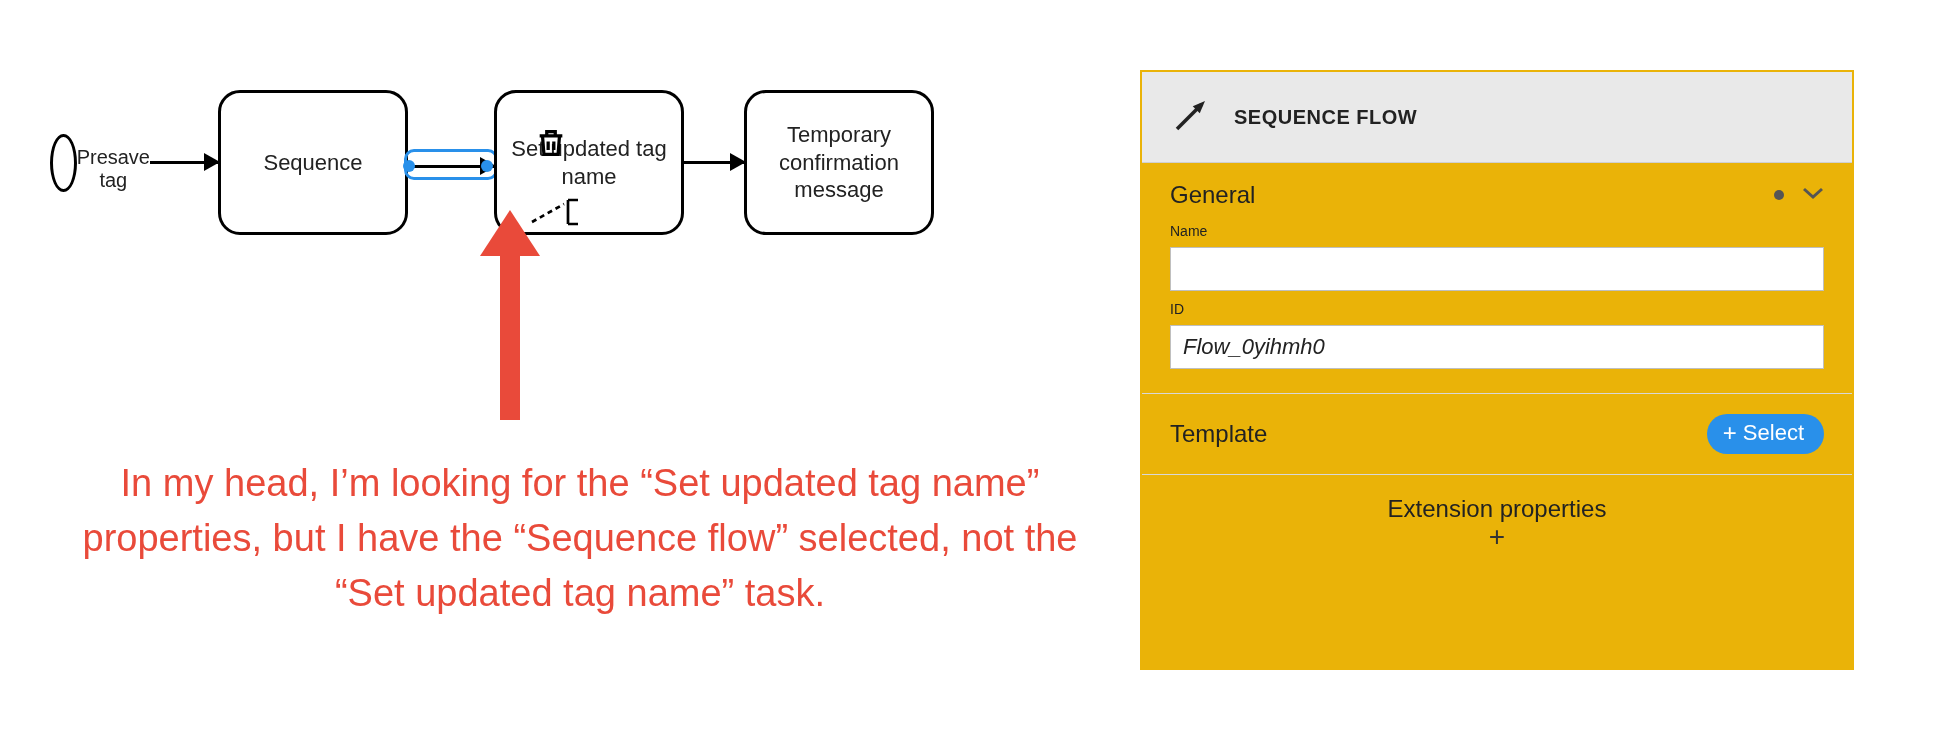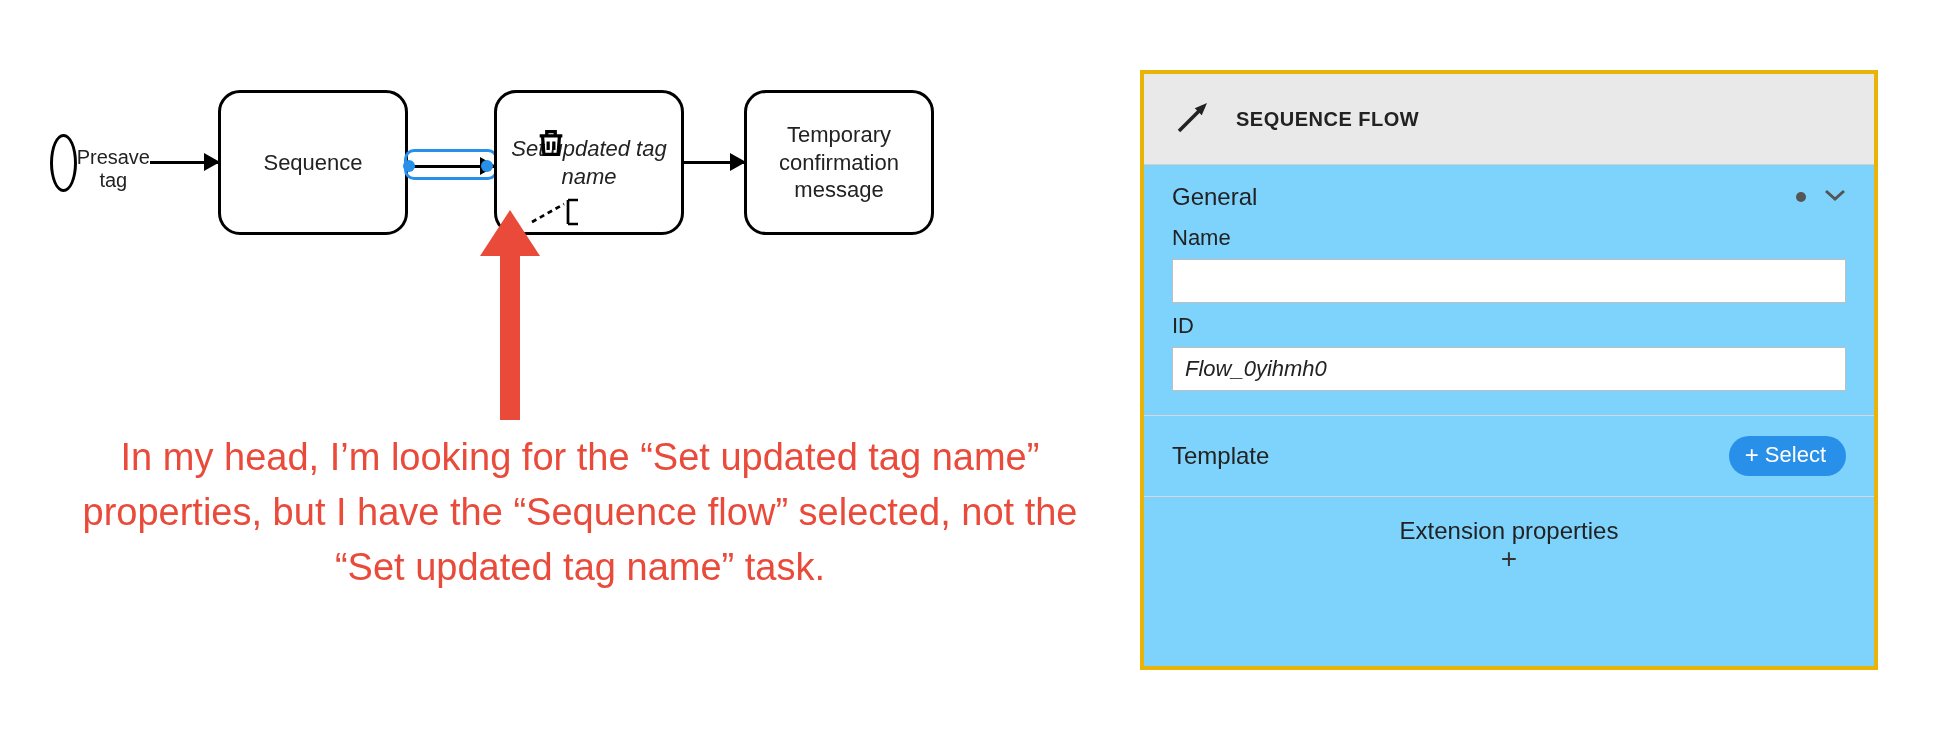--- a/index.html
+++ b/index.html
@@ -1,20 +1,20 @@
 <!DOCTYPE html>
 <html><head>
   <meta charset="utf-8">
   <style>
     * { box-sizing: border-box; margin: 0; padding: 0; font-family: Arial, Helvetica, sans-serif; }
     body { width: 1938px; height: 740px; background: #fff; position: relative; }
 
     .container { display: flex; width: 100%; height: 100%; }
     .canvas-area { flex: 0 0 1140px; position: relative; padding: 90px 40px 40px 40px; }
-    .properties-panel { flex: 1; border: 4px solid #eab308; margin: 70px 60px 70px 0; background: #7dd3fc; }
+    .properties-panel { flex: 1; border: 2px solid #eab308; margin: 70px 84px 70px 0; background: #eab308; }
 
     
     .bpmn-row { display: flex; align-items: center; position: relative; margin-left: 10px; }
     .start-event-wrap { display:flex; flex-direction: row; align-items:center; width:100px; }
     .start-event { width: 58px; height: 58px; border: 3px solid #000; border-radius: 50%; background: #fff; }
     .start-event-label { font-size: 20px; color: #222; margin-top: 12px; text-align:center;}
 
     .arrow-seg { width: 68px; height: 3px; background: #000; position: relative; align-self:center; }
     .arrow-seg::after { content:''; position:absolute; right:-2px; top:-8px; border-left:16px solid #000; border-top:9px solid transparent; border-bottom:9px solid transparent; }
 
@@ -29,36 +29,36 @@
     .sel-handle.left{ left:-5px;} .sel-handle.right{ right:1px;}
 
     
     .ctx-tools { position:absolute; left:40px; top:36px; display:flex; flex-direction:column; gap:4px; }
     .ctx-tool { width:34px; height:34px; display:flex; align-items:center; justify-content:center; }
     .ctx-tool svg { stroke:#000; fill:none; stroke-width:2.3; }
     .ctx-dashed { position:absolute; left:32px; top:108px; width:56px; height:30px; }
 
     
     .red-arrow { position:absolute; left:450px; top:210px; }
-    .annotation-text { position:absolute; left:50px; top:430px; width:1060px; color:#e94a3a; font-size:38px; line-height:1.45; text-align:center; }
+    .annotation-text { position:absolute; left:50px; top:456px; width:1060px; color:#e94a3a; font-size:38px; line-height:1.45; text-align:center; }
 
     
     .panel-header { background:#e9e9e9; padding:22px 28px; display:flex; align-items:center; gap:22px; border-bottom:1px solid #d0d0d0;}
     .panel-header-icon svg { width:42px; height:42px; }
     .panel-header-title { font-size:20px; font-weight:700; letter-spacing:0.5px; color:#222; }
 
     .panel-section { border-bottom:1px solid #d8d8d8; padding:18px 28px 24px 28px; }
     .section-header{display:flex;align-items:center;justify-content:space-between;margin-bottom:14px;}
     .section-title{font-size:24px;color:#222;}
     .section-indicators{display:flex;align-items:center;gap:18px;}
     .dot{width:10px;height:10px;border-radius:50%;background:#555;}
     .chev{display:inline-block;}
     .chev svg{stroke:#555;stroke-width:3;fill:none;}
 
-    .field-label{font-size:22px;color:#222;margin-bottom:8px;margin-top:10px;}
+    .field-label{font-size:14px;color:#222;margin-bottom:8px;margin-top:10px;}
     .field-input{width:100%;border:1px solid #bfbfbf;background:#fff;height:44px;font-size:22px;padding:0 12px;color:#222;font-style:italic;}
 
     .panel-row{display:flex;align-items:center;justify-content:space-between;padding:20px 28px;border-bottom:1px solid #d8d8d8;font-size:24px;color:#222;}
     .panel-row:last-child{border-bottom:none;flex-direction:column;}
     .select-pill{background:#2990ea;color:#fff;border-radius:22px;padding:6px 20px 8px 16px;font-size:22px;display:flex;align-items:center;gap:6px;border:none;cursor:pointer;}
     .plus-btn{font-size:28px;color:#333;background:none;border:none;cursor:pointer;line-height:1;}
   </style>
 </head>
 <body>
 <div class="container">
@@ -77,21 +77,21 @@
         <span>Sequence</span>
       </div>
 
       <div class="sel-flow-wrap">
         <div class="sel-flow-outline"></div>
         <div class="sel-flow-inner"></div>
         <div class="sel-handle left"></div>
         <div class="sel-handle right"></div>
       </div>
 
-      <div style="position:relative;font-style:italic;">
+      <div style="position:relative;">
         <div class="task-box">
           <span>Set updated tag name</span>
         </div>
         <div class="ctx-tools">
           <div class="ctx-tool">
             <svg viewBox="0 0 24 24">
                 <path d="M4 7h16M9 7V4h6v3M6 7l1 13h10l1-13M10 11v6M14 11v6"></path>
               </svg>
           </div>
         </div>

